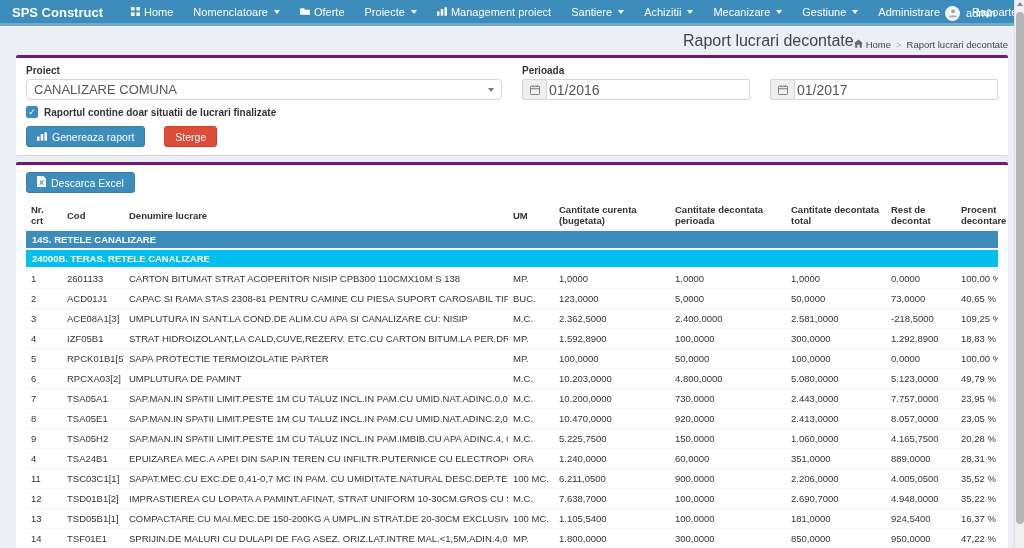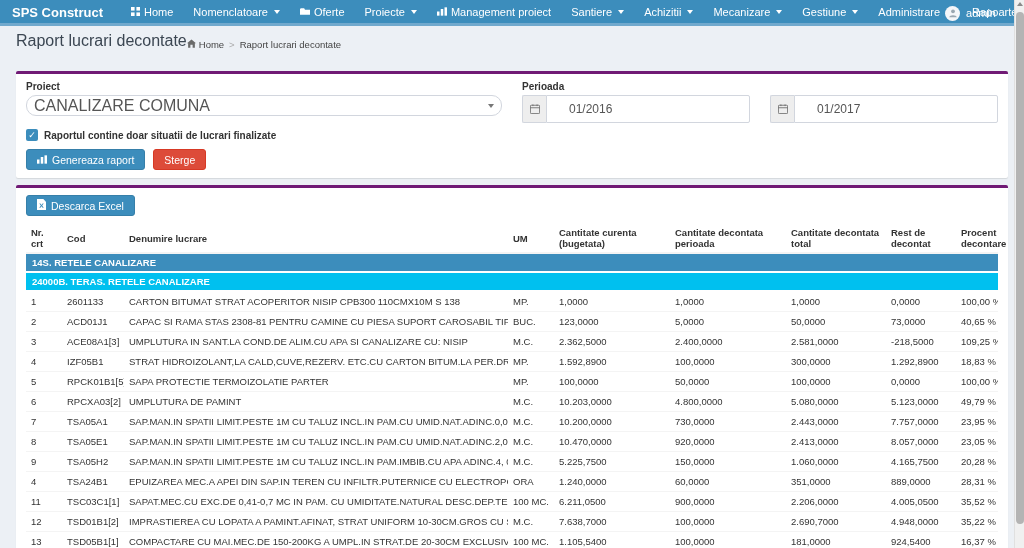--- a/index.html
+++ b/index.html
@@ -10,45 +10,45 @@
   .navbar { height:26px; background:#3c8dbc; border-bottom:3px solid #71a9cd; display:flex; align-items:stretch; color:#fff; }
   .brand { font-size:13px; font-weight:bold; line-height:26px; padding:0 18px 0 12px; white-space:nowrap; }
   .nav-items { display:flex; list-style:none; align-items:stretch; }
   .nav-item { display:flex; align-items:center; gap:4px; padding:0 10px; font-size:11px; white-space:nowrap; cursor:pointer; }
   .caret { width:0; height:0; border-left:3.5px solid transparent; border-right:3.5px solid transparent; border-top:4px solid #fff; margin-left:2px; }
   .nav-icon { display:inline-flex; }
   .user-menu { position:absolute; right:28px; top:0; height:26px; display:flex; align-items:center; gap:6px; font-size:11px; color:#fff; cursor:pointer; }
   .avatar { width:15px; height:15px; border-radius:50%; background:#f4f6f9; display:inline-flex; align-items:center; justify-content:center; }
 
   
-  .content-header { display:flex; justify-content:flex-start; align-items:flex-end; padding:6px 16px 21px; }
+  .content-header { display:flex; justify-content:flex-end; align-items:flex-end; padding:6px 16px 5px; }
   .page-title { font-size:16px; font-weight:normal; color:#3b4652; }
   .breadcrumb { font-size:9.5px; color:#444; display:flex; align-items:center; gap:5px; }
   .breadcrumb .sep { color:#aaa; }
   .breadcrumb a { color:#444; text-decoration:none; display:flex; align-items:center; gap:3px; }
 
   
   .box { background:#fff; border-top:3px solid #701a75; margin:0 16px; box-shadow:0 1px 1px rgba(0,0,0,0.1); border-radius:2px; padding:7px 10px 8px; }
   .box + .box { margin-top:7px; }
 
   .form-row { display:flex; gap:20px; }
   .form-col { flex:1; }
   .field-label { font-size:10px; font-weight:bold; margin-bottom:3px; display:block; }
-  .select-box { height:21px; border:1px solid #d2d6de; border-radius:10px; background:#fff; display:flex; align-items:center; justify-content:space-between; padding:0 7px; font-size:16px; color:#555; cursor:pointer; }
+  .select-box { height:21px; border:1px solid #d2d6de; border-radius:4px; background:#fff; display:flex; align-items:center; justify-content:space-between; padding:0 7px; font-size:13px; color:#555; cursor:pointer; }
   .select-caret { width:0; height:0; border-left:3.5px solid transparent; border-right:3.5px solid transparent; border-top:4px solid #777; }
   .period-row { display:flex; gap:20px; }
   .input-group { flex:1; display:flex; }
   .addon { width:24px; background:#eee; border:1px solid #d2d6de; border-right:none; border-radius:2px 0 0 2px; display:flex; align-items:center; justify-content:center; }
-  .input-group input { flex:1; height:28px; border:1px solid #d2d6de; border-radius:0 2px 2px 0; font-size:12px; color:#555; padding:0 22px; font-family:"Liberation Sans", sans-serif; outline:none; }
+  .input-group input { flex:1; height:21px; border:1px solid #d2d6de; border-radius:0 2px 2px 0; font-size:14px; color:#555; padding:0 2px; font-family:"Liberation Sans", sans-serif; outline:none; }
 
   .check-row { display:flex; align-items:center; gap:6px; margin-top:6px; }
   .checkbox { width:12px; height:12px; background:#3c8dbc; border-radius:2px; color:#fff; font-size:9px; line-height:12px; text-align:center; cursor:pointer; }
   .check-label { font-size:10px; font-weight:bold; }
 
-  .btn-row { display:flex; gap:8px; margin-top:8px; }
+  .btn-row { display:flex; gap:19px; margin-top:8px; }
   .btn { border:1px solid transparent; border-radius:3px; font-size:10.5px; color:#fff; padding:0 10px; height:21px; display:inline-flex; align-items:center; gap:5px; cursor:pointer; font-family:"Liberation Sans", sans-serif; }
   .btn-primary { background:#3c8dbc; border-color:#367fa9; }
   .btn-danger { background:#dd4b39; border-color:#d73925; }
 
   
   table { width:100%; border-collapse:collapse; table-layout:fixed; margin-top:8px; font-size:9.5px; }
   thead th { text-align:left; font-weight:bold; padding:3px 5px; border-bottom:2px solid #f4f4f4; font-size:9.5px; }
   tbody td { padding:4px 5px; border-top:1px solid #f4f4f4; overflow:hidden; white-space:nowrap; text-overflow:clip; }
   tr.section-row td { color:#fff; font-weight:bold; font-size:9.5px; padding:3px 6px; border-top:2px solid #fff; border-bottom:2px solid #fff; position:relative; }
   tr.section-primary td { background:#3c8dbc; }

